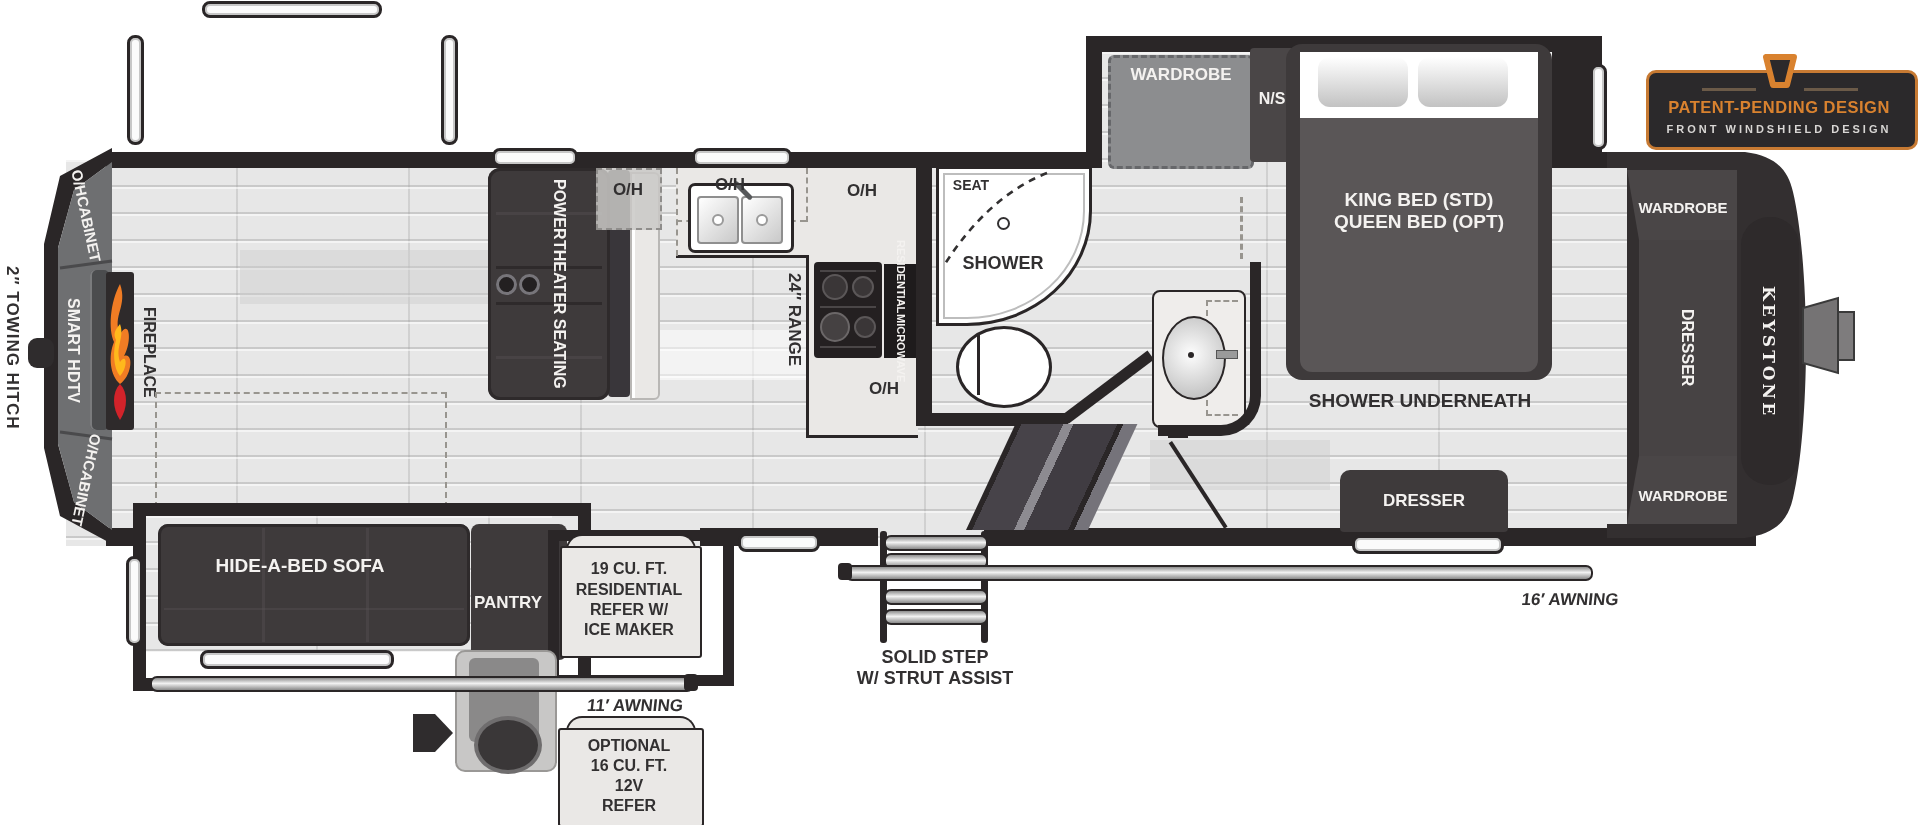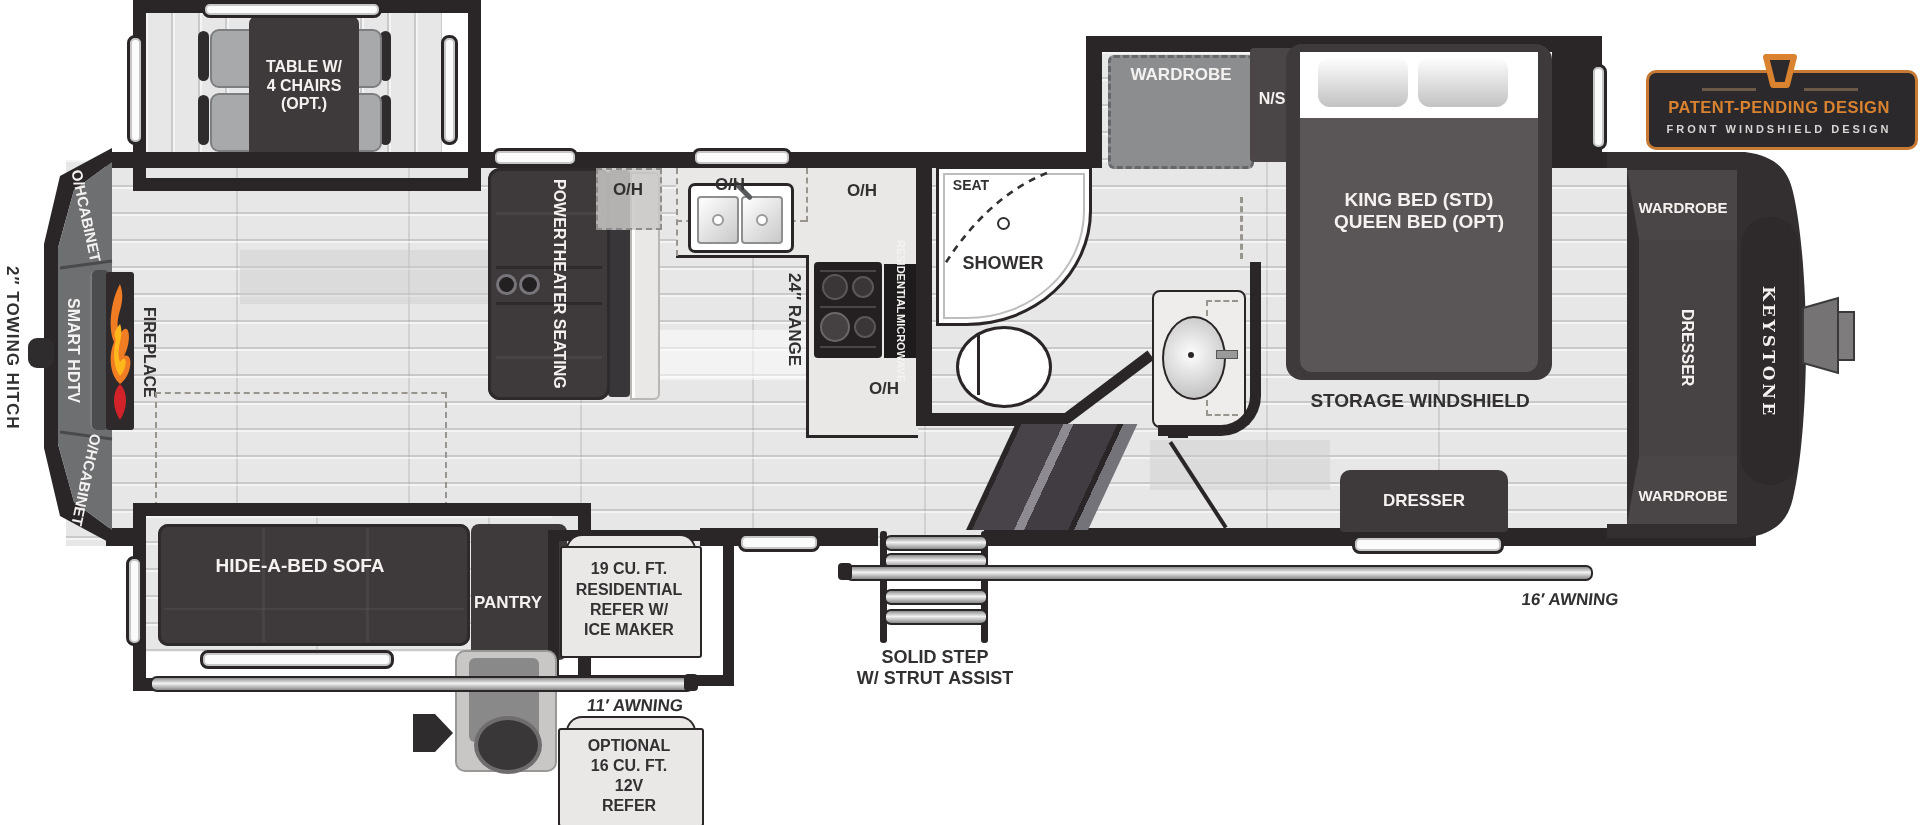--- a/index.html
+++ b/index.html
@@ -40,39 +40,20 @@
 <div id="stage">
 
   <div class="floor" style="left:66px;top:160px;width:1034px;height:386px;"></div>
   <div class="floor" style="left:1096px;top:52px;width:476px;height:494px;"></div>
   <div class="floor" style="left:1566px;top:160px;width:92px;height:386px;"></div>
   <div class="patch" style="left:240px;top:250px;width:330px;height:54px;"></div>
   <div class="patch lt" style="left:520px;top:330px;width:300px;height:50px;"></div>
   <div class="patch" style="left:1150px;top:440px;width:180px;height:50px;"></div>
   <div class="patch lt" style="left:1380px;top:120px;width:160px;height:60px;"></div>
 
-  <div class="abs" style="left:133px;top:0px;width:322px;height:165px;border:13px solid #2a2627;">
-    <div class="floor vert" style="left:0;top:0;width:296px;height:139px;"></div>
-
-    <div class="abs" style="left:52px;top:18px;width:11px;height:50px;background:#2f2c2d;border-radius:6px;"></div>
-    <div class="abs" style="left:64px;top:16px;width:44px;height:55px;background:#a8a9ab;border-radius:9px;border:2px solid #7d7e80;"></div>
-    <div class="abs" style="left:52px;top:82px;width:11px;height:50px;background:#2f2c2d;border-radius:6px;"></div>
-    <div class="abs" style="left:64px;top:80px;width:44px;height:55px;background:#a8a9ab;border-radius:9px;border:2px solid #7d7e80;"></div>
-    <div class="abs" style="left:234px;top:18px;width:11px;height:50px;background:#2f2c2d;border-radius:6px;"></div>
-    <div class="abs" style="left:188px;top:16px;width:44px;height:55px;background:#a8a9ab;border-radius:9px;border:2px solid #7d7e80;"></div>
-    <div class="abs" style="left:234px;top:82px;width:11px;height:50px;background:#2f2c2d;border-radius:6px;"></div>
-    <div class="abs" style="left:188px;top:80px;width:44px;height:55px;background:#a8a9ab;border-radius:9px;border:2px solid #7d7e80;"></div>
-
-    <div class="furn" style="left:103px;top:2px;width:110px;height:146px;border-radius:9px;"></div>
-    <div class="lbl w" style="left:96px;top:28px;width:124px;height:90px;font-size:16px;flex-direction:column;">
-      <div>TABLE W/</div>
-        <div>4 CHAIRS</div>
-        <div>(OPT.)</div>
-    </div>
-  </div>
   <div class="win" style="left:202px;top:1px;width:174px;height:11px;"></div>
   <div class="win" style="left:127px;top:35px;width:11px;height:104px;"></div>
   <div class="win" style="left:441px;top:35px;width:11px;height:104px;"></div>
 
   <div class="wall" style="left:106px;top:152px;width:992px;height:16px;"></div>
   <div class="wall" style="left:1086px;top:36px;width:482px;height:16px;"></div>
   <div class="wall" style="left:1086px;top:36px;width:16px;height:132px;"></div>
   <div class="wall" style="left:1552px;top:36px;width:50px;height:132px;"></div>
   <div class="win" style="left:1590px;top:64px;width:11px;height:80px;"></div>
   <div class="wall" style="left:1556px;top:152px;width:70px;height:16px;"></div>
@@ -252,21 +233,21 @@
 
   <div class="furn" style="left:1286px;top:44px;width:266px;height:336px;border-radius:16px;"></div>
   <div class="abs" style="left:1300px;top:52px;width:238px;height:70px;background:#fff;"></div>
   <div class="abs" style="left:1318px;top:57px;width:90px;height:50px;background:linear-gradient(180deg,#ffffff,#c2c2c2);border-radius:12px;"></div>
   <div class="abs" style="left:1418px;top:57px;width:90px;height:50px;background:linear-gradient(180deg,#ffffff,#c2c2c2);border-radius:12px;"></div>
   <div class="abs" style="left:1300px;top:118px;width:238px;height:254px;background:#5a5657;border-radius:0 0 12px 12px;"></div>
   <div class="lbl w" style="left:1296px;top:182px;width:246px;height:58px;font-size:19px;flex-direction:column;">
     <div>KING BED (STD)</div>
       <div>QUEEN BED (OPT)</div>
   </div>
-  <div class="lbl" style="left:1280px;top:388px;width:280px;height:26px;font-size:19px;">STORAGE WINDSHIELD</div>
+  <div class="lbl" style="left:1280px;top:388px;width:280px;height:26px;font-size:19px;">SHOWER UNDERNEATH</div>
 
   <div class="abs" style="left:1152px;top:290px;width:90px;height:134px;background:#efedeb;border:2.5px solid #2a2627;border-radius:8px;">
     <div class="dash" style="left:52px;top:8px;width:30px;height:112px;border-width:2px 0 2px 2px;"></div>
     <div class="abs" style="left:8px;top:24px;width:60px;height:80px;background:radial-gradient(circle at 45% 45%,#fdfdfd,#b4b4b4);border:2.5px solid #2a2627;border-radius:50%;"></div>
     <div class="abs" style="left:34px;top:60px;width:6px;height:6px;background:#2a2627;border-radius:50%;"></div>
     <div class="abs" style="left:62px;top:58px;width:20px;height:7px;background:#9a9a9a;border:1px solid #555;"></div>
   </div>
   <div class="abs" style="left:1158px;top:262px;width:92px;height:163px;border-right:11px solid #2a2627;border-bottom:11px solid #2a2627;border-radius:0 0 40px 0;"></div>
   <div class="dash" style="left:1240px;top:197px;width:0;height:62px;border-width:0 0 0 3px;"></div>
   <div class="wall" style="left:1168px;top:426px;width:20px;height:12px;"></div>

